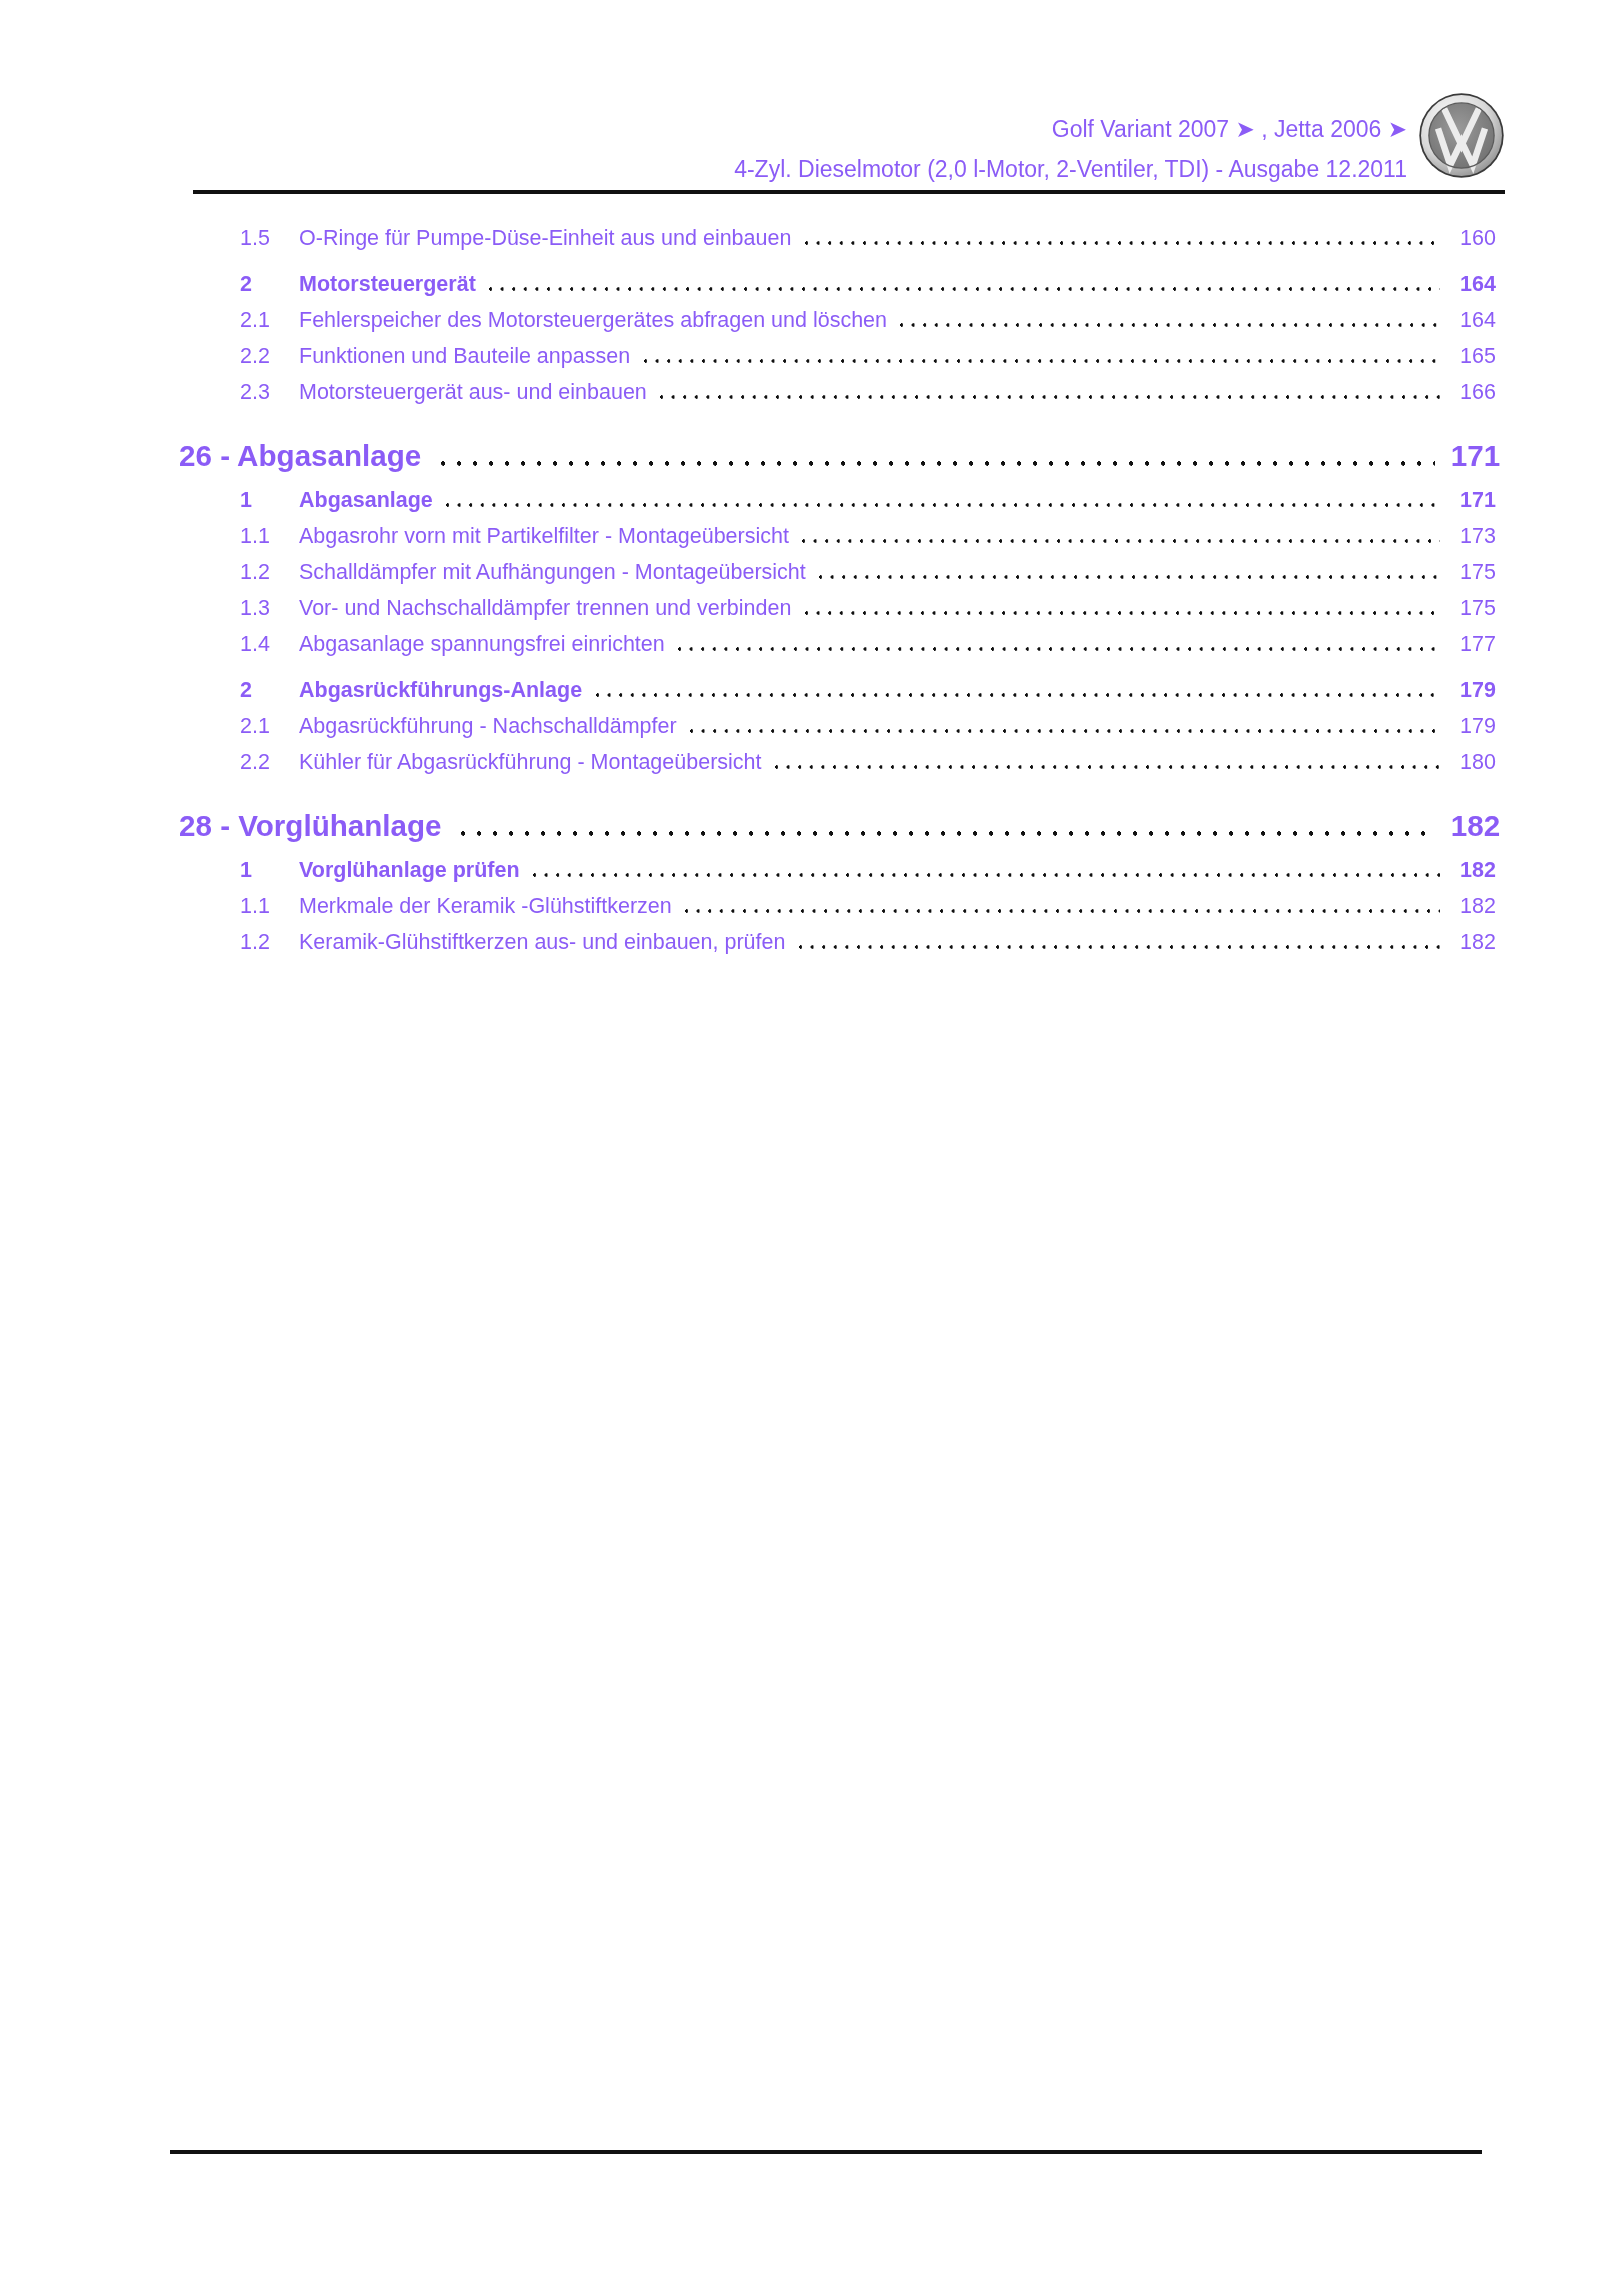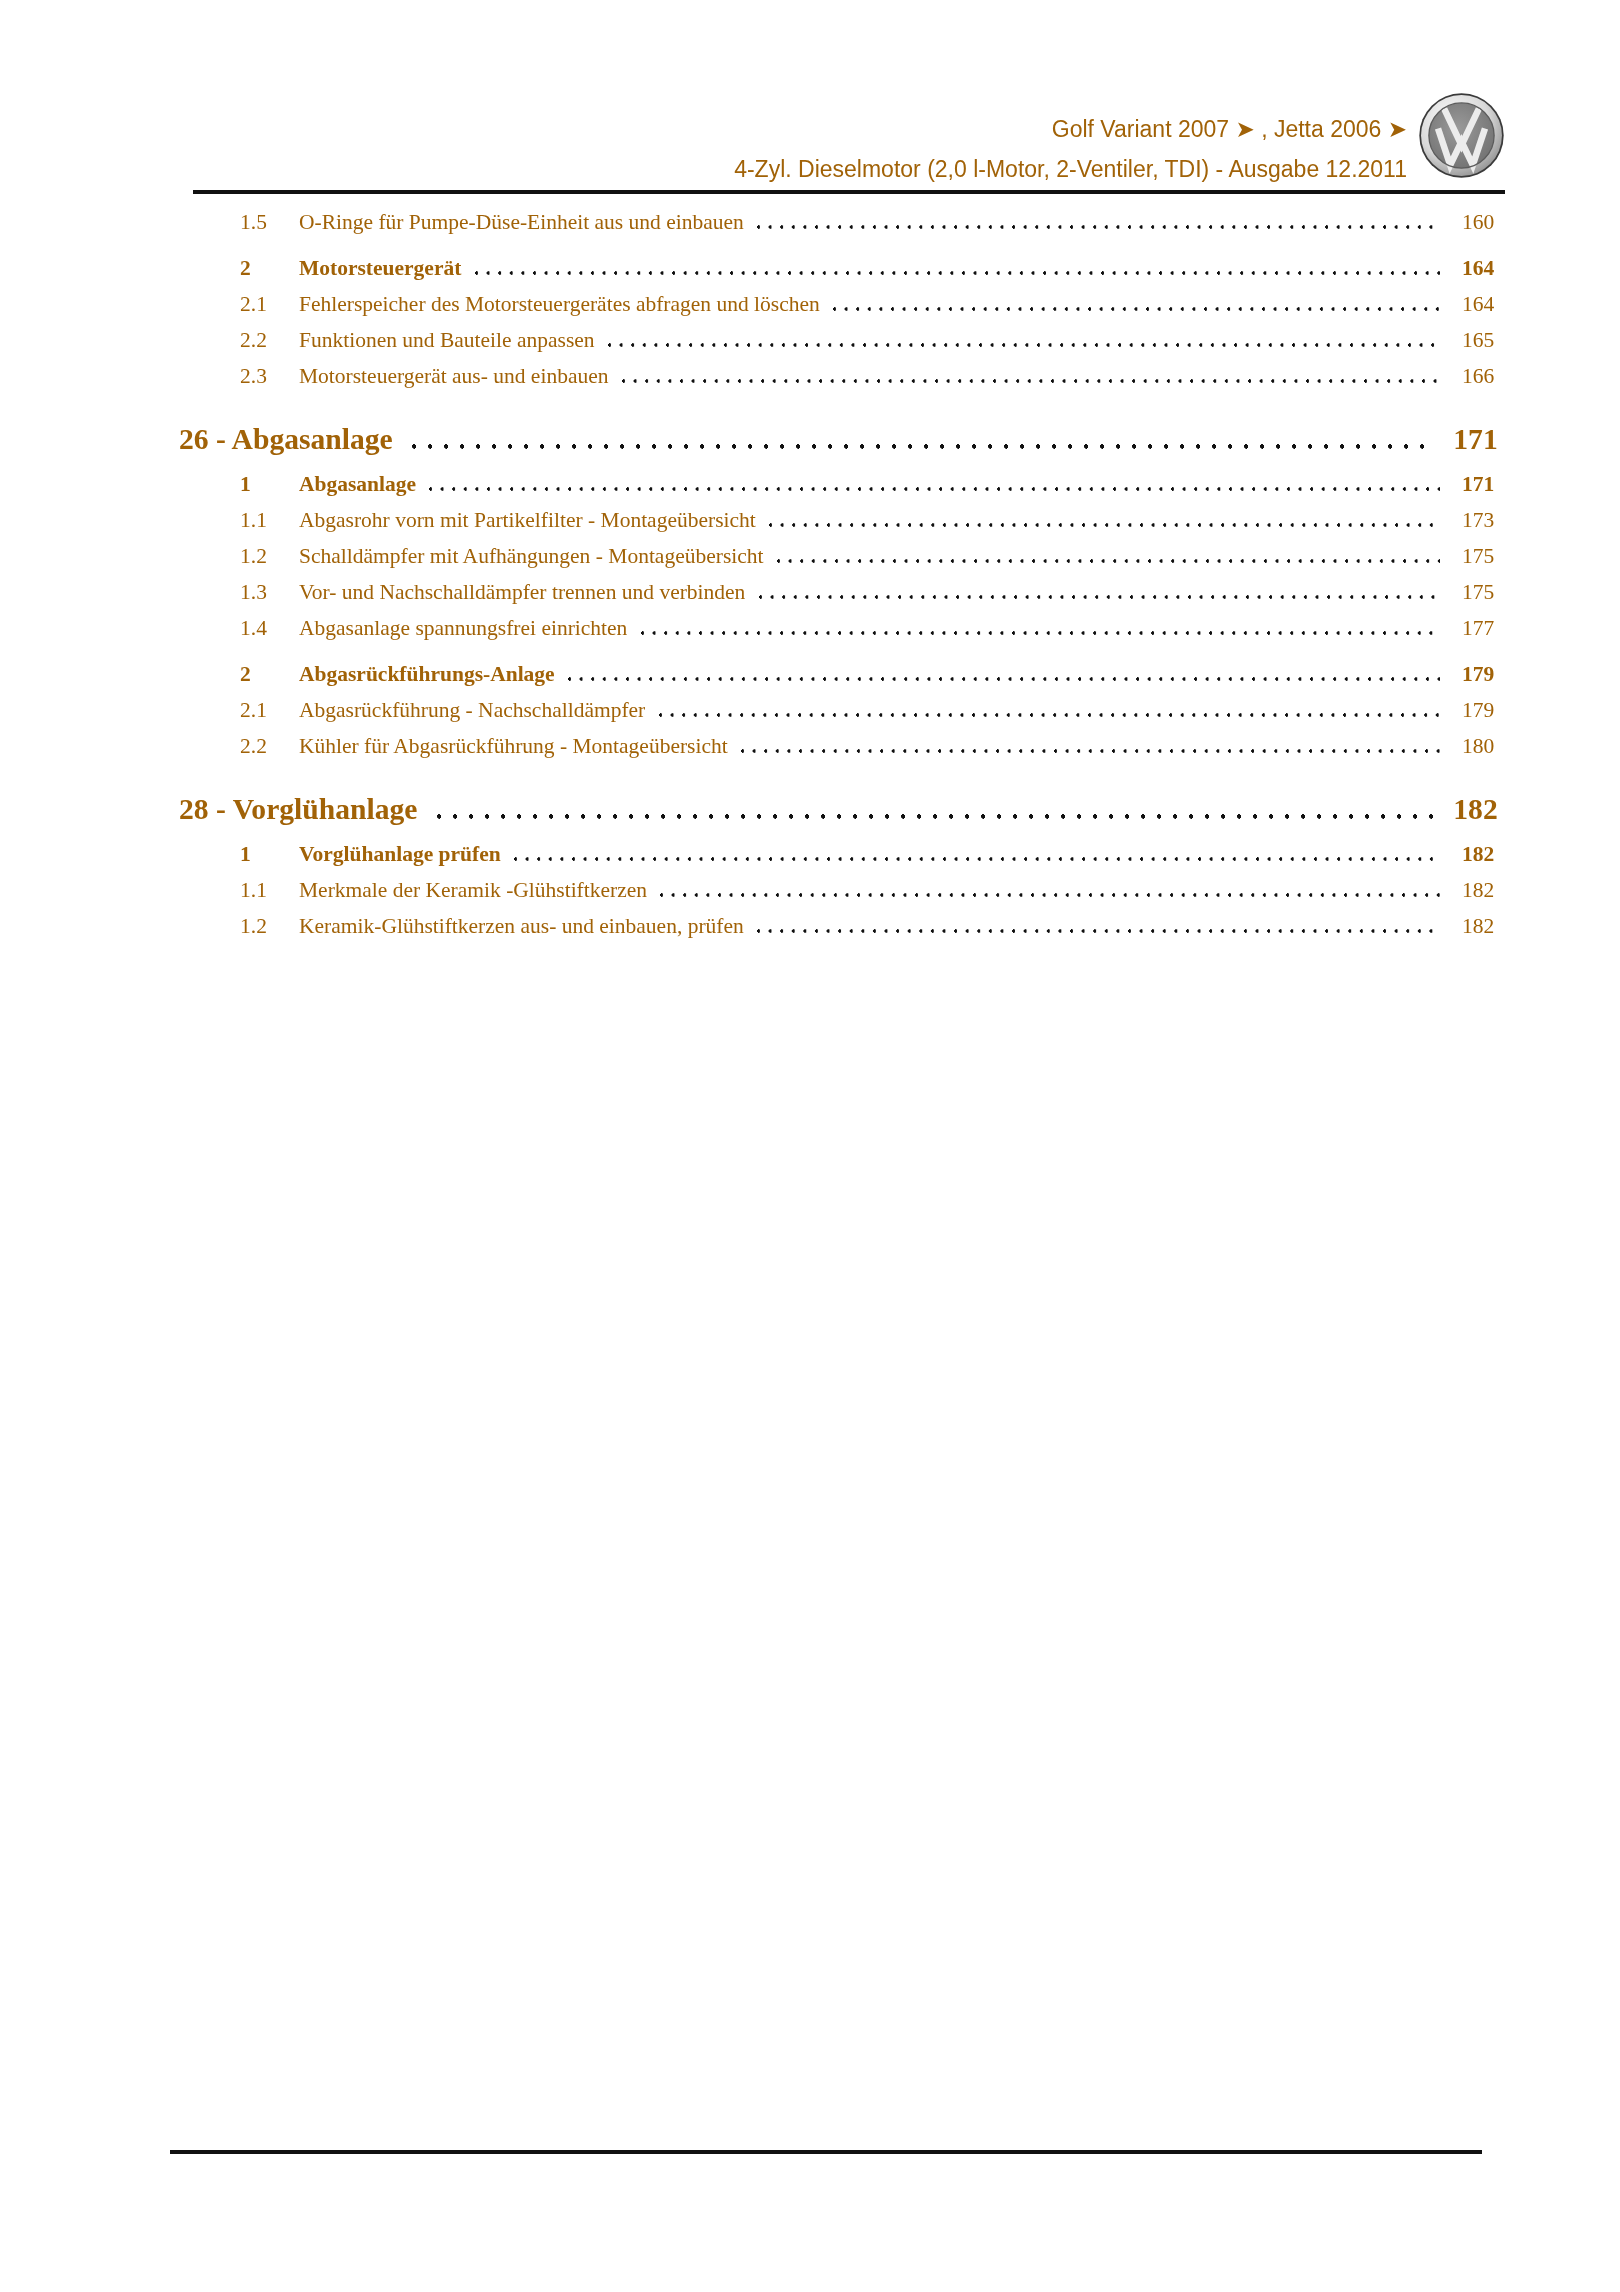--- a/index.html
+++ b/index.html
@@ -1,39 +1,39 @@
 <!DOCTYPE html>
 <html style="font-size:14.3px"><head>
 <meta charset="utf-8">
 <style>
   html,body { margin:0; padding:0; background:#e8e8e8; }
   .page {
     position:relative;
     width:1620px; height:2293px;
     background:#ffffff;
     font-family:"Liberation Sans","DejaVu Sans",sans-serif;
-    color:#a16207;
+    color:#8b5cf6;
     overflow:hidden;
   }
 
   
   .header {
     position:absolute; top:109px; left:193px; width:1214px;
     text-align:right;
     font-size:23px; line-height:40px; font-weight:400;
     white-space:nowrap;
   }
   .vw-logo { position:absolute; top:92px; left:1418px; width:87px; height:87px; }
   .header-rule {
     position:absolute; top:190px; left:193px; width:1312px; height:3.6px;
     background:#111111;
   }
 
   
-  .toc { position:absolute; top:210px; left:179px; width:1325px;font-family:Liberation Serif, serif; }
+  .toc { position:absolute; top:226px; left:179px; width:1325px; }
 
   .row { display:flex; align-items:baseline; height:36px; }
   .row.entry { padding-left:61px; font-size:21.5px; }
   .row.entry .num { flex:none; width:59px; }
   .row.entry .title { flex:none; }
   .row.lvl1 { margin-top:9.9px; font-weight:700; }
 
   .leader {
     flex:1 1 auto;
     height:3.6px;

